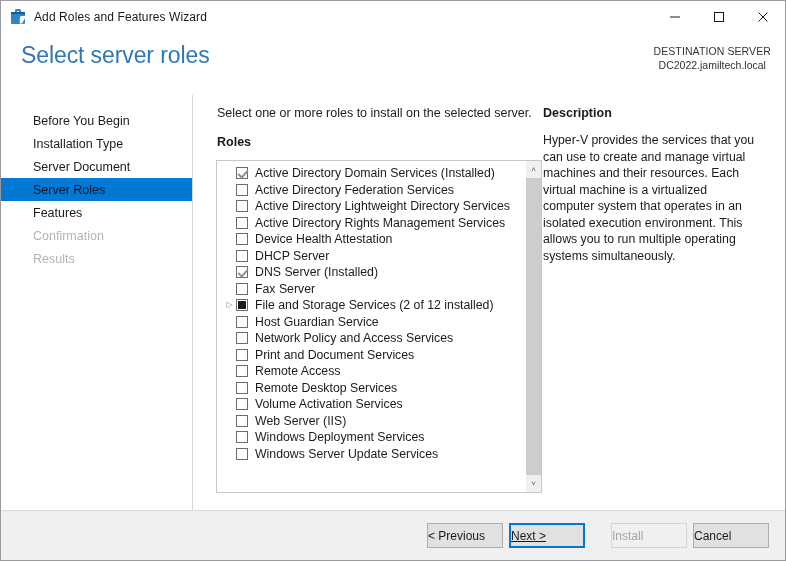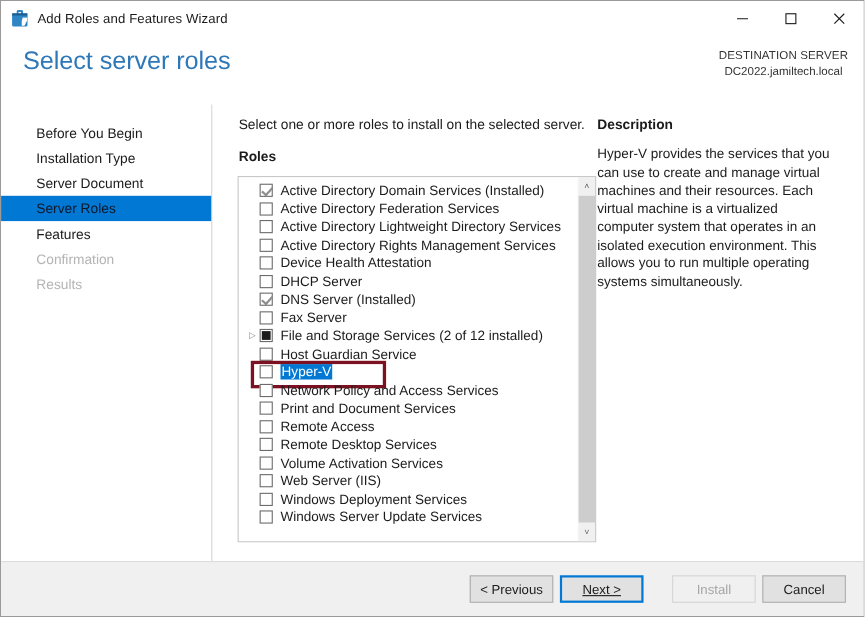--- a/index.html
+++ b/index.html
@@ -329,21 +329,20 @@
     width: 76px;
     height: 25px;
     font-family: "Liberation Sans", sans-serif;
     font-size: 12px;
     color: #1b1b1b;
     background: #e1e1e1;
     border: 1px solid #adadad;
     cursor: default;
     display: flex;
     align-items: center;
-    justify-content: center;
     padding: 0;
   }
   .wbtn.focused {
     border: 2px solid #0078d4;
     text-decoration: underline;
   }
   .wbtn.disabled {
     color: #a6a6a6;
     background: #f0f0f0;
     border: 1px solid #d4d4d4;
@@ -471,25 +470,20 @@
             <div class="role-row">
               <span class="expander">▷</span>
               <span class="cb partial"></span>
               <span class="role-label">File and Storage Services (2 of 12 installed)</span>
             </div>
             <div class="role-row">
               <span class="expander empty">&nbsp;</span>
               <span class="cb"></span>
               <span class="role-label">Host Guardian Service</span>
             </div>
-            <div class="role-row annotated">
-              <span class="expander empty">&nbsp;</span>
-              <span class="cb"></span>
-              <span class="role-label sel">Hyper-V</span>
-            </div>
             <div class="role-row">
               <span class="expander empty">&nbsp;</span>
               <span class="cb"></span>
               <span class="role-label">Network Policy and Access Services</span>
             </div>
             <div class="role-row">
               <span class="expander empty">&nbsp;</span>
               <span class="cb"></span>
               <span class="role-label">Print and Document Services</span>
             </div>

